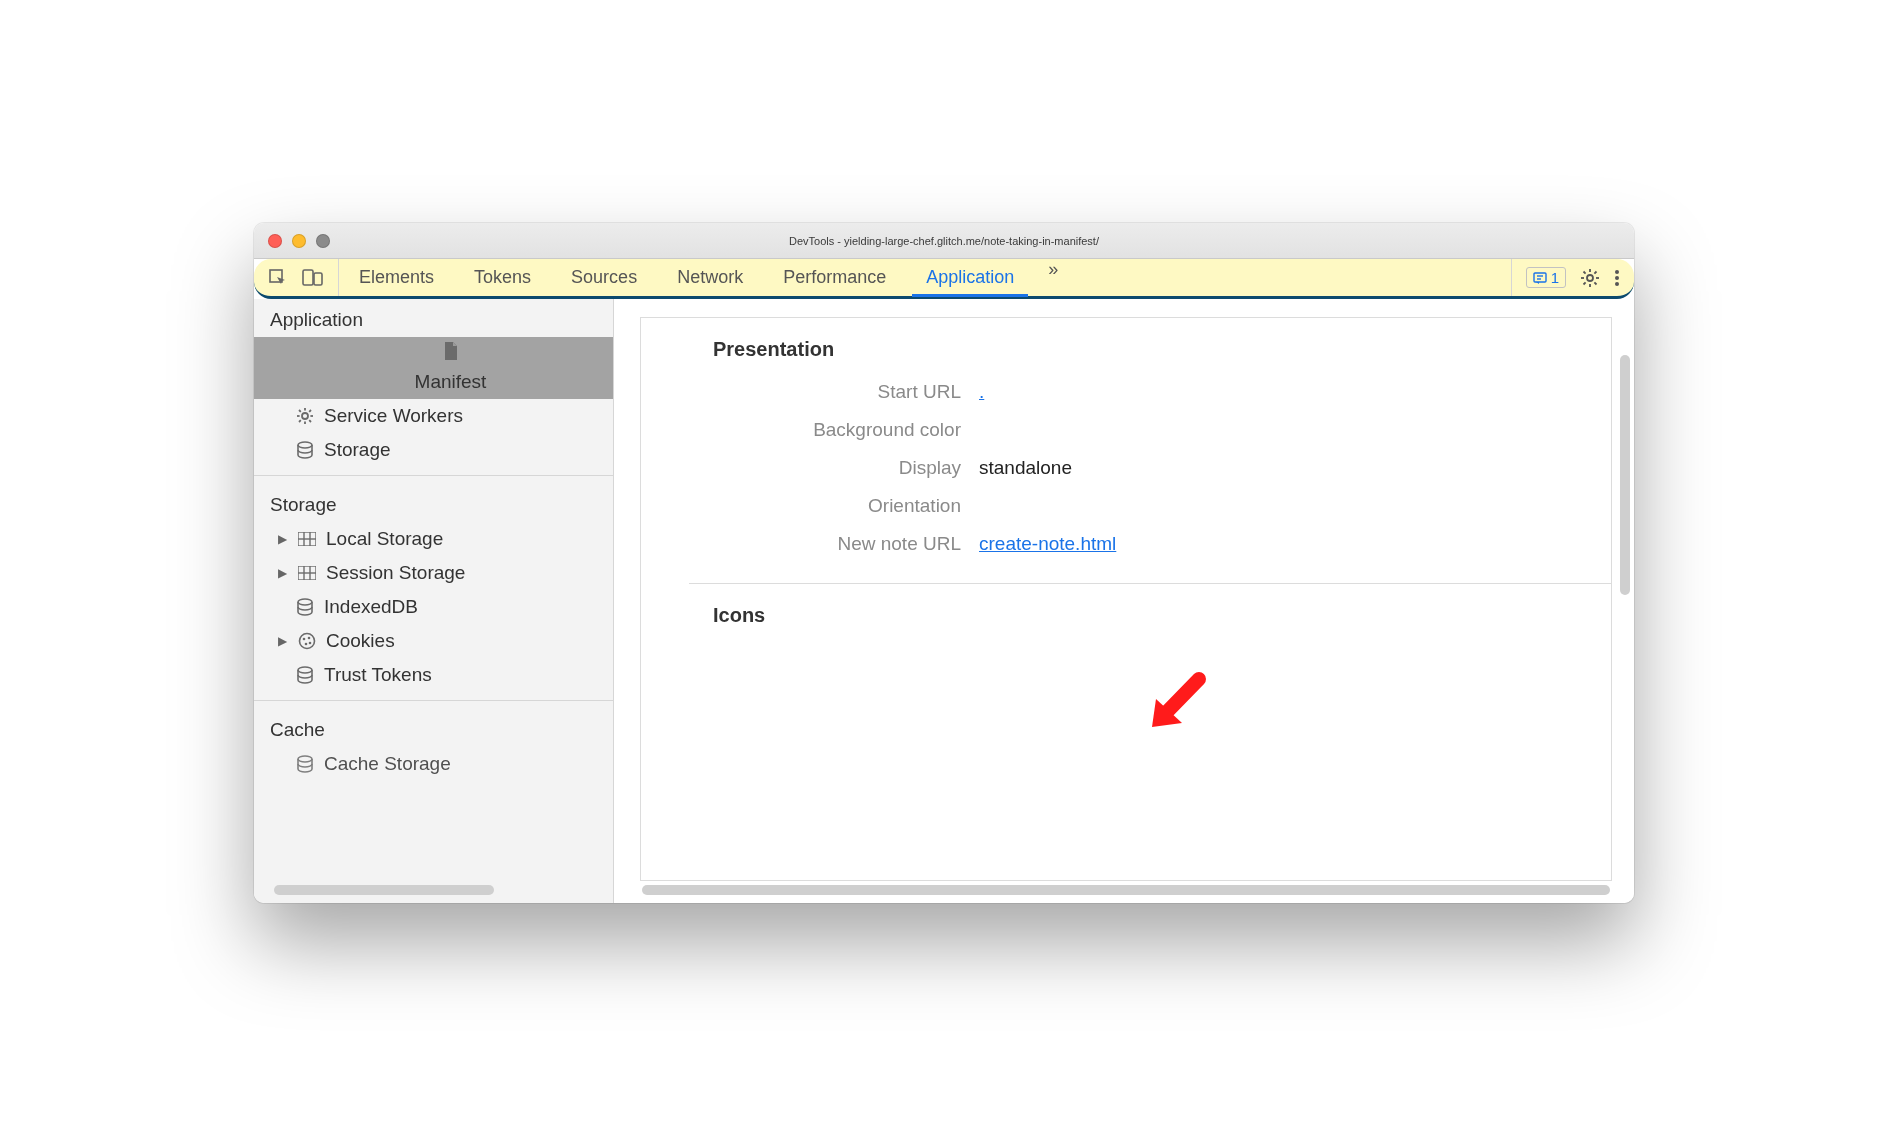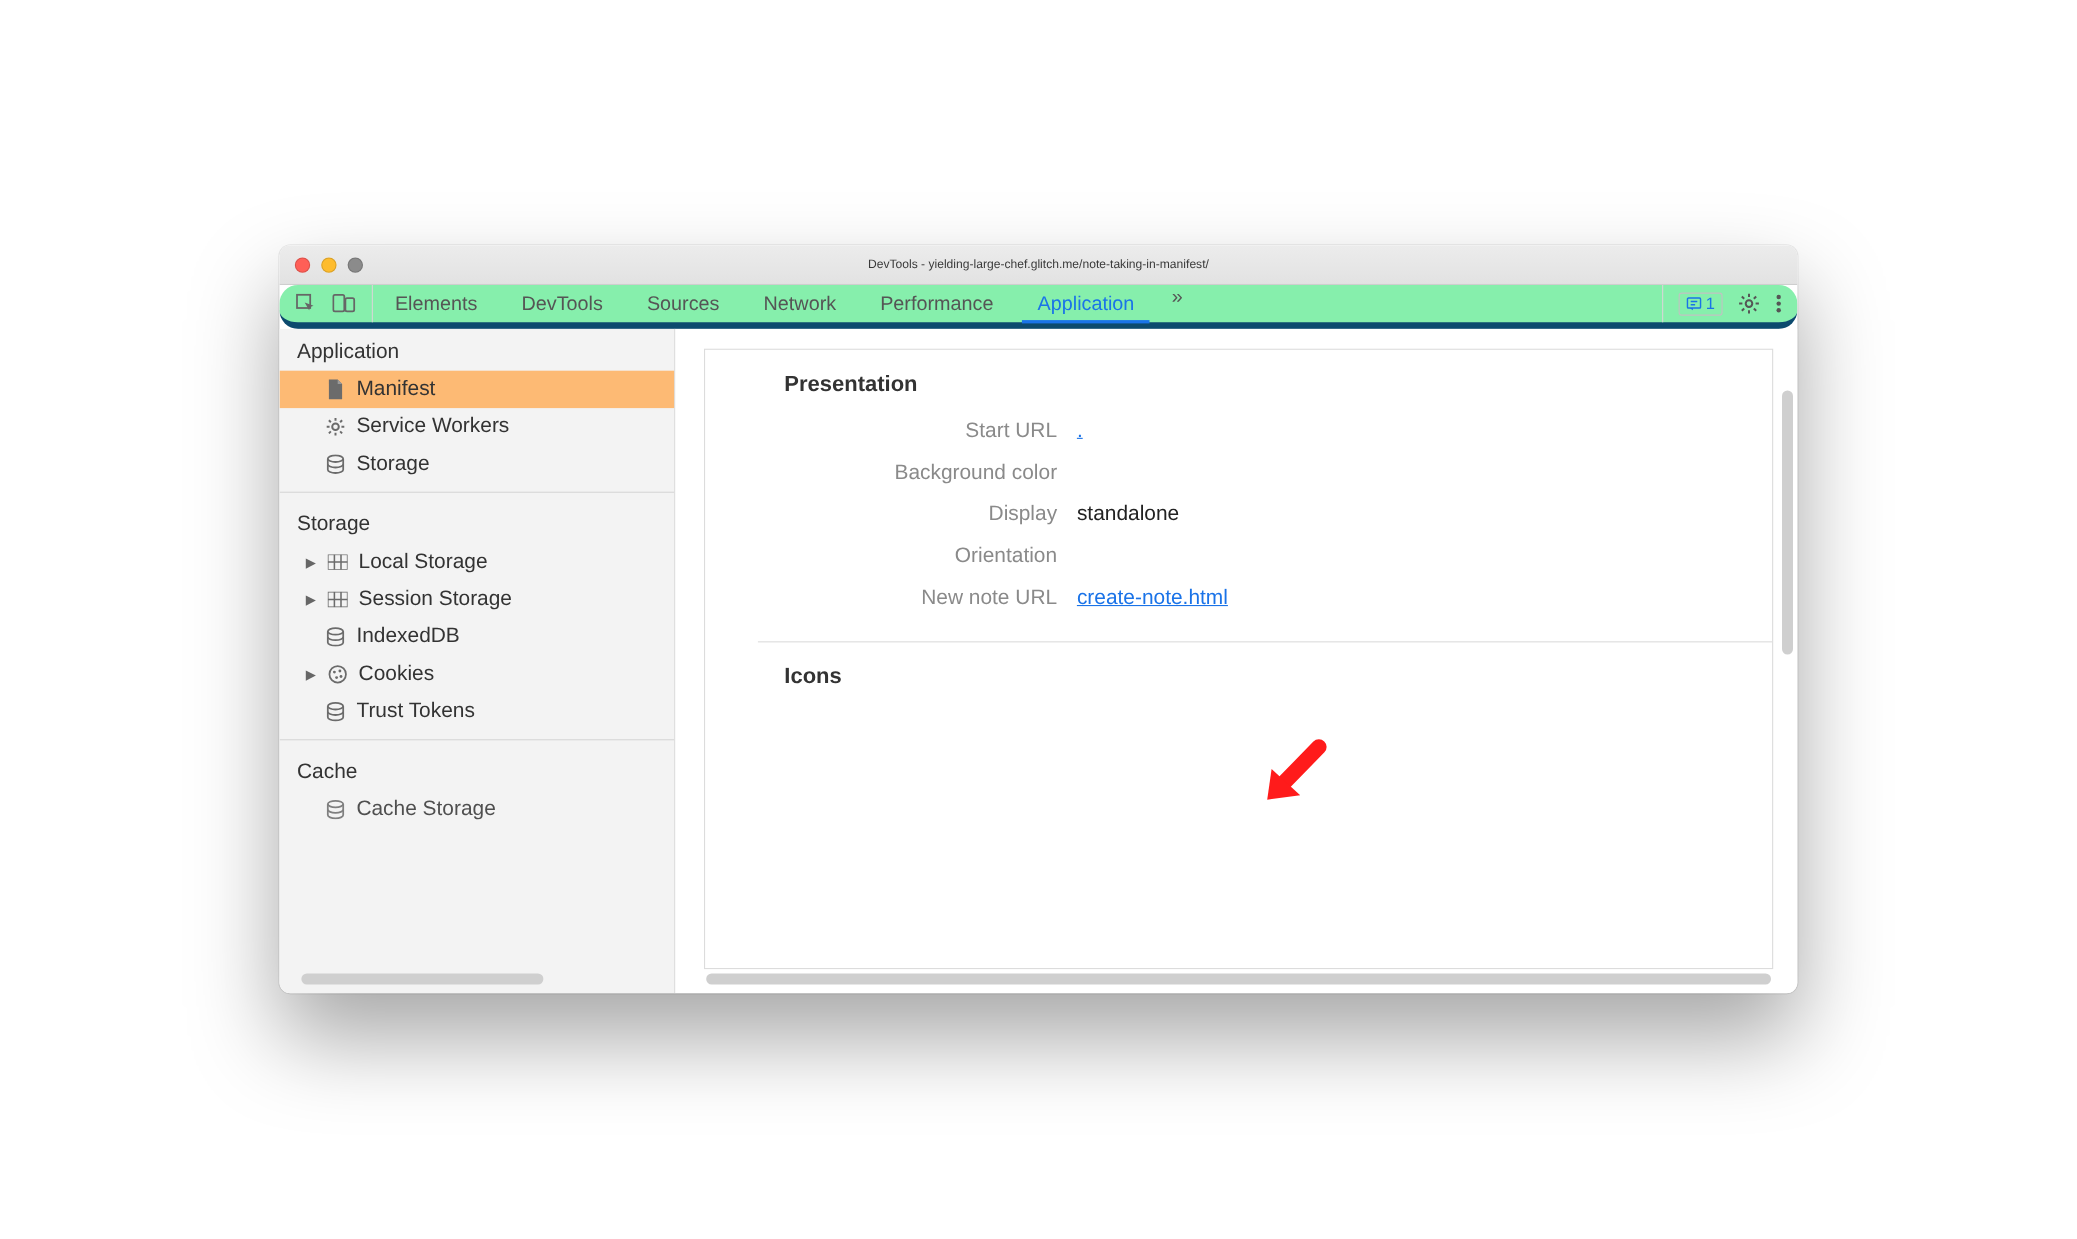--- a/index.html
+++ b/index.html
@@ -46,22 +46,22 @@
   .dot.red    { background:#ff5f57; box-shadow: inset 0 0 0 1px rgba(0,0,0,.15);}
   .dot.yellow { background:#febc2e; box-shadow: inset 0 0 0 1px rgba(0,0,0,.15);}
   .dot.green  { background:#8b8b8b; box-shadow: inset 0 0 0 1px rgba(0,0,0,.15);}
   .titlebar .title {
     position:absolute; left:0; right:0; text-align:center;
     font-size: 11px; color:#3a3a3a;
   }
   
   .toolbar {
     height: 40px;
-    border-bottom: 6px solid #0c4a6e;
-    background:#86efac;
+    border-bottom: 3px solid #0c4a6e;
+    background:#fef9c3;
     display:flex; align-items:center;
     font-size:18px;
     border-radius:17px;
   }
   .toolbar .left {
     display:flex; align-items:center; gap:14px;
     padding: 0 14px;
     height:100%;
     border-right:1px solid #d6d6d6;
   }
@@ -112,21 +112,22 @@
     padding: 10px 16px 6px 16px;
     color:#333;
   }
   .tree-item {
     display:flex; align-items:center;
     gap:8px;
     padding: 4px 6px 4px 40px;
     line-height:26px;
   }
   .tree-item.selected {
-    background:#fdba74;
+    background:#a3a3a3;
+    flex-direction:column;
   }
   .tree-item .expander {
     width:10px; display:inline-block; color:#666; font-size:12px;
     margin-left:-16px;
   }
   .tree-item .icon { width:22px; display:inline-flex; justify-content:center; color:#6b6b6b;}
   .divider { height:1px; background:#d6d6d6; margin:8px 0;}
   .content {
     flex:1; position:relative; overflow:hidden;
     background:#fff;
@@ -204,21 +205,21 @@
         </span>
         <span>
           <svg width="22" height="20" viewBox="0 0 22 20">
               <rect x="1" y="2" width="10" height="15" rx="1.5" fill="none" stroke="#666" stroke-width="1.6"></rect>
               <rect x="12" y="5" width="8" height="12" rx="1.5" fill="none" stroke="#666" stroke-width="1.6"></rect>
             </svg>
         </span>
       </div>
       <div class="tabs">
         <div class="tab">Elements</div>
-        <div class="tab">DevTools</div>
+        <div class="tab">Tokens</div>
         <div class="tab">Sources</div>
         <div class="tab">Network</div>
         <div class="tab">Performance</div>
         <div class="tab selected">Application</div>
         <div class="more">»</div>
       </div>
       <div class="right">
         <span class="badge">
           <svg width="14" height="14" viewBox="0 0 14 14">
               <rect x="1" y="2" width="12" height="9" rx="1" fill="none" stroke="#1a73e8" stroke-width="1.4"></rect>

